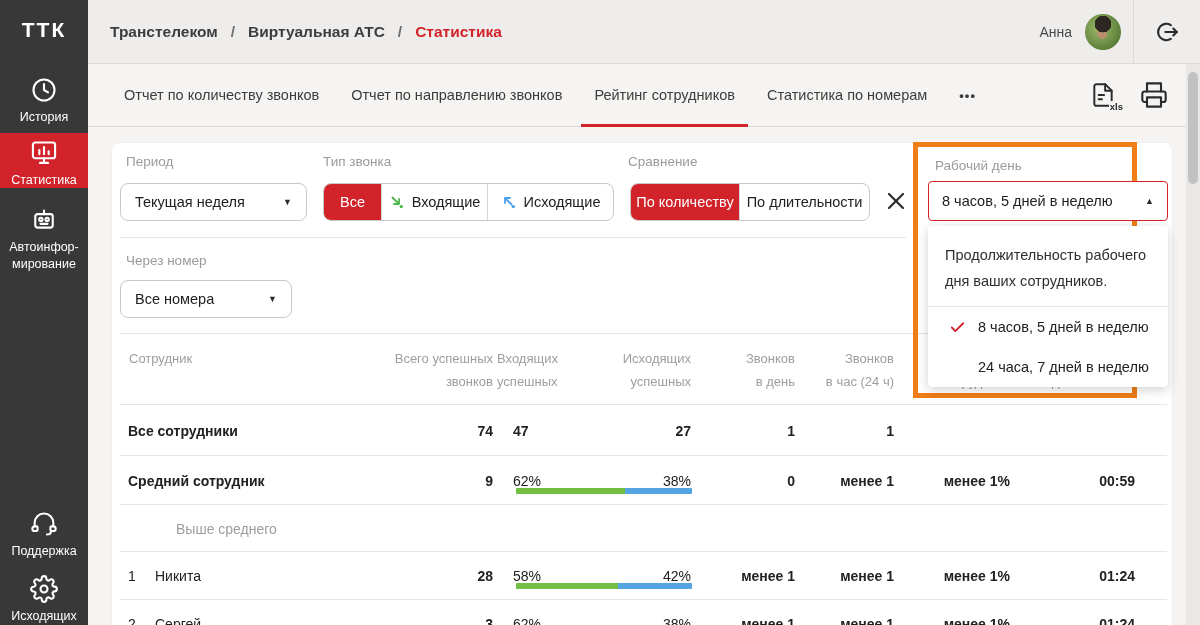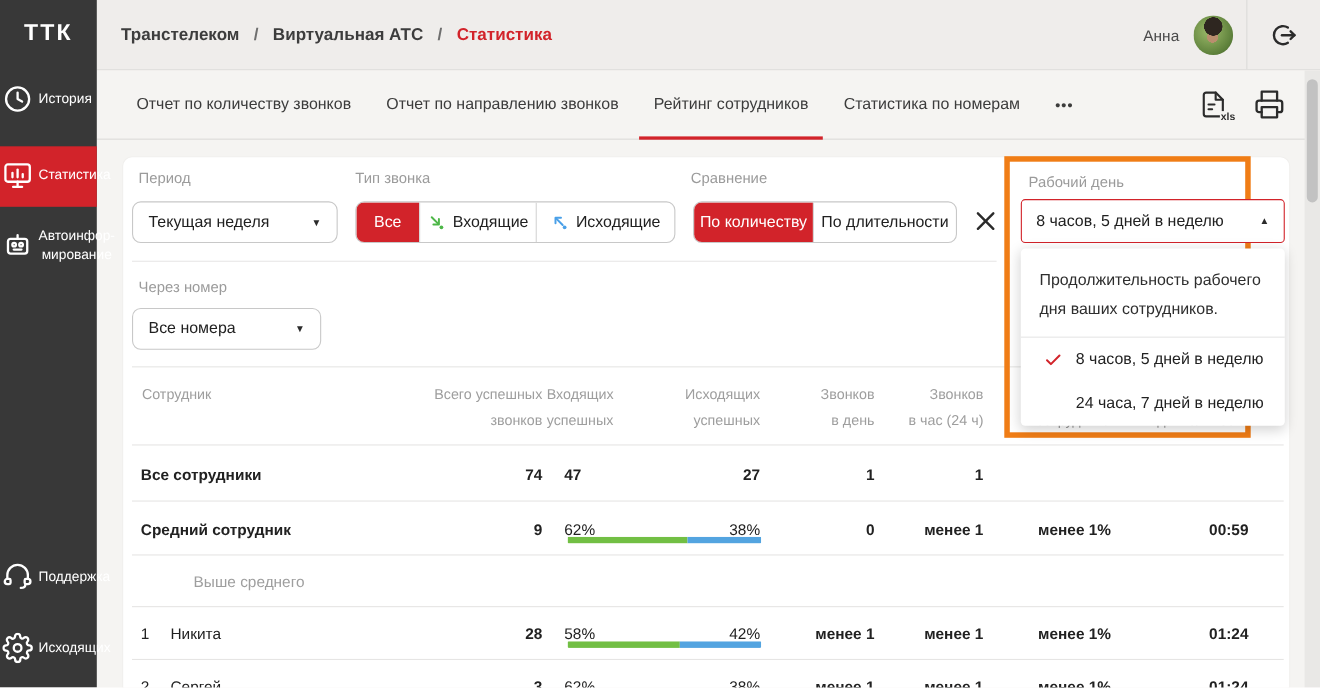--- a/index.html
+++ b/index.html
@@ -8,21 +8,21 @@
     font-family: "Liberation Sans", sans-serif;
     background:#f5f4f2;
     position:relative;
     color:#212121;
   }
   svg { display:block; }
 
   
   .sidebar { position:absolute; left:0; top:0; width:88px; height:625px; background:#383838; z-index:60; }
   .logo { position:absolute; top:18px; left:0; width:88px; text-align:center; color:#fff; font-weight:bold; font-size:21px; letter-spacing:2px; }
-  .nav-item { position:absolute; left:0; width:88px; display:flex; flex-direction:row; align-items:center; gap:5px; color:#fff; font-size:12.5px; text-align:center; padding:8px 2px; cursor:pointer; }
+  .nav-item { position:absolute; left:0; width:88px; display:flex; flex-direction:column; align-items:center; gap:5px; color:#fff; font-size:12.5px; text-align:center; padding:8px 2px; cursor:pointer; }
   .nav-item svg { stroke:#fff; fill:none; stroke-width:1.8; stroke-linecap:round; stroke-linejoin:round; }
   .nav-item.active { background:#d2232a; }
   .nav-label { line-height:1.35; }
 
   
   .topbar { position:absolute; left:88px; top:0; right:0; height:64px; background:#efedeb; border-bottom:1px solid #dcdbd9; z-index:20; }
   .breadcrumb { position:absolute; left:22px; top:0; height:63px; display:flex; align-items:center; font-size:15.5px; font-weight:bold; color:#3d3d3d; }
   .crumb-sep { margin:0 13px; color:#6e6e6e; font-weight:bold; }
   .crumb-page { color:#d2232a; }
   .user-name { position:absolute; right:128px; top:0; height:63px; display:flex; align-items:center; font-size:14px; font-weight:normal; color:#4a4a4a; }

